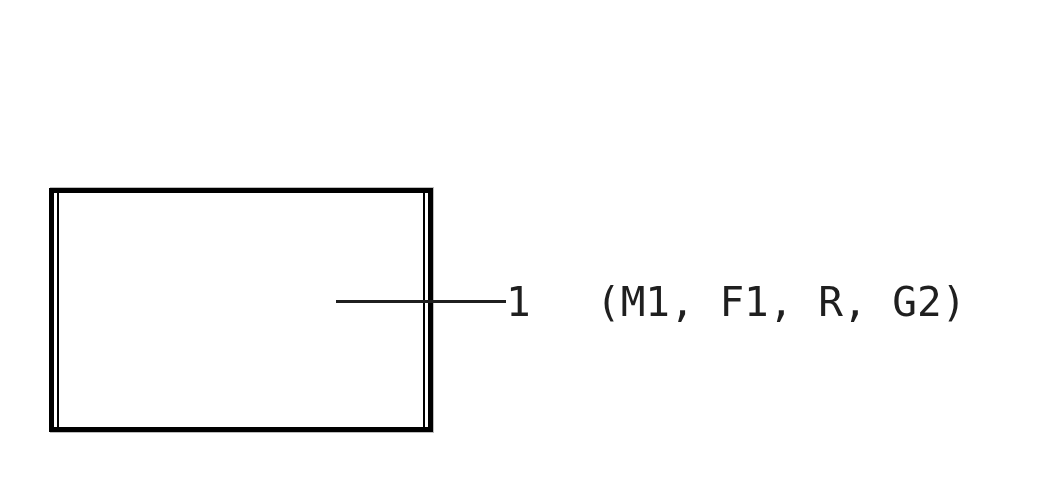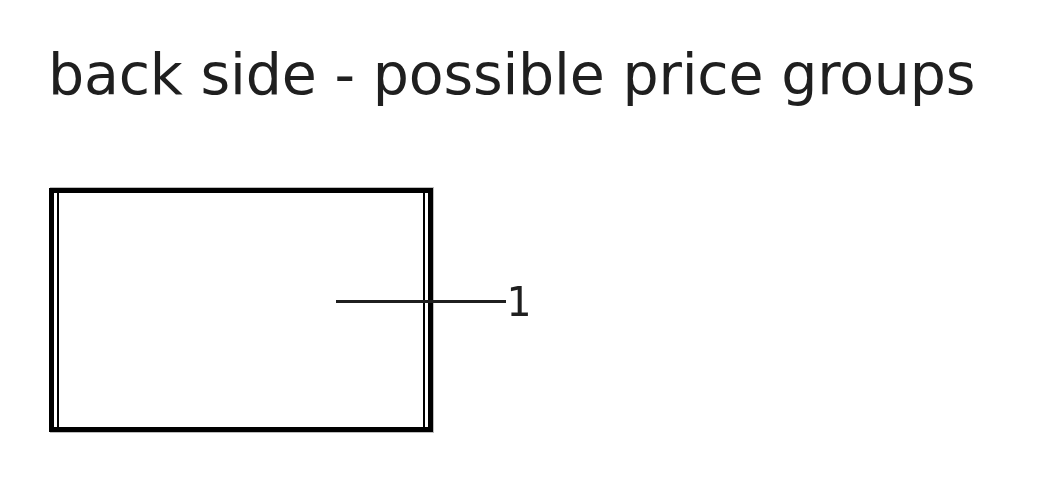--- a/index.html
+++ b/index.html
@@ -166,33 +166,33 @@
     font-weight: 400;
     color: #1f1f1f;
     white-space: nowrap;
   }
 </style>
 </head>
 <body>
 
 <div id="diagram-canvas">
 
-  <div id="diagram-title">back side - possible price groups</div>
 
   <div id="panel-shape">
     <div class="panel-hairline-top"></div>
     <div class="panel-hairline-right"></div>
     <div class="panel-hairline-bottom"></div>
     <div class="panel-face"></div>
     <div class="panel-edge-top"></div>
     <div class="panel-edge-bottom"></div>
     <div class="panel-edge-left"></div>
     <div class="panel-edge-right"></div>
     <div class="panel-inner-left"></div>
     <div class="panel-inner-right"></div>
   </div>
 
   <div id="leader-line"></div>
 
   <div id="callout-number">1</div>
 
+  <div id="callout-groups">(M1, F1, R, G2)</div>
 
 </div>
 
 </body></html>

